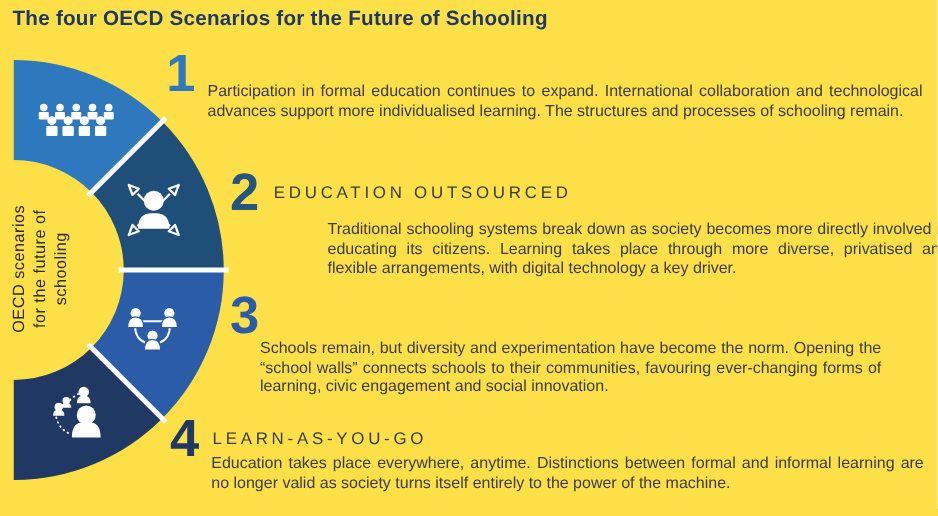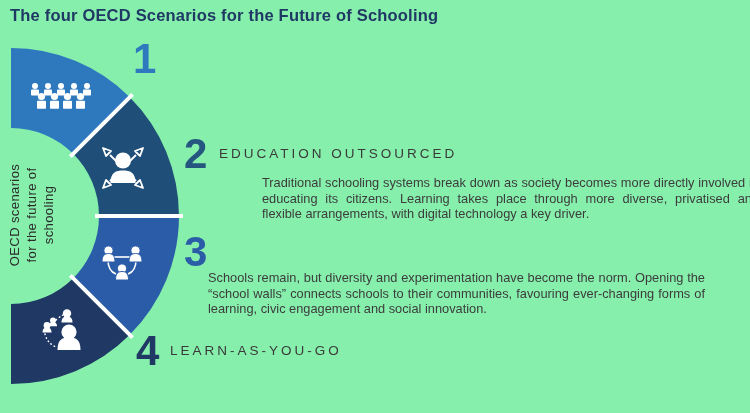--- a/index.html
+++ b/index.html
@@ -1,16 +1,16 @@
 <!DOCTYPE html>
 <html><head>
 <meta charset="utf-8">
 <style>
   html,body{margin:0;padding:0;background:#fff;}
-  #page{position:relative;width:750px;height:413px;background:#86efac;overflow:hidden;
+  #page{position:relative;width:750px;height:413px;background:#fde047;overflow:hidden;
         font-family:"Liberation Sans", sans-serif;}
   .title{position:absolute;left:10px;top:6px;font-size:16.5px;font-weight:bold;color:#1F3864;
          letter-spacing:0.2px;white-space:nowrap;}
   .wheel-svg{position:absolute;left:0;top:0;}
   .wheel-label{position:absolute;left:-52px;top:186px;width:176px;height:58px;
                transform:rotate(-90deg);text-align:center;color:#2b2b2b;
                font-size:13px;line-height:1.3;letter-spacing:0.4px;}
   .scenario-num{position:absolute;font-size:42px;font-weight:bold;line-height:1;}
   .scenario-head{position:absolute;font-size:13.5px;color:#3A3A3A;letter-spacing:3px;white-space:nowrap;}
   .scenario-body{position:absolute;font-size:12.8px;line-height:15.6px;color:#3C3C3C;text-align:justify;}
@@ -133,24 +133,26 @@
     </g>
   </svg>
 
   <div class="wheel-label">
     <div>OECD scenarios</div>
     <div>for the future of</div>
     <div>schooling</div>
   </div>
 
   <div class="scenario-num n1">1</div>
+  <div class="scenario-body b1">Participation in formal education continues to expand. International collaboration and technological advances support more individualised learning. The structures and processes of schooling remain.</div>
 
   <div class="scenario-num n2">2</div>
   <div class="scenario-head h2">EDUCATION OUTSOURCED</div>
   <div class="scenario-body b2">Traditional schooling systems break down as society becomes more directly involved in educating its citizens. Learning takes place through more diverse, privatised and flexible arrangements, with digital technology a key driver.</div>
 
   <div class="scenario-num n3">3</div>
   <div class="scenario-body b3">Schools remain, but diversity and experimentation have become the norm. Opening the “school walls” connects schools to their communities, favouring ever-changing forms of learning, civic engagement and social innovation.</div>
 
   <div class="scenario-num n4">4</div>
   <div class="scenario-head h4">LEARN-AS-YOU-GO</div>
+  <div class="scenario-body b4">Education takes place everywhere, anytime. Distinctions between formal and informal learning are no longer valid as society turns itself entirely to the power of the machine.</div>
 
 </div>
 
 </body></html>

